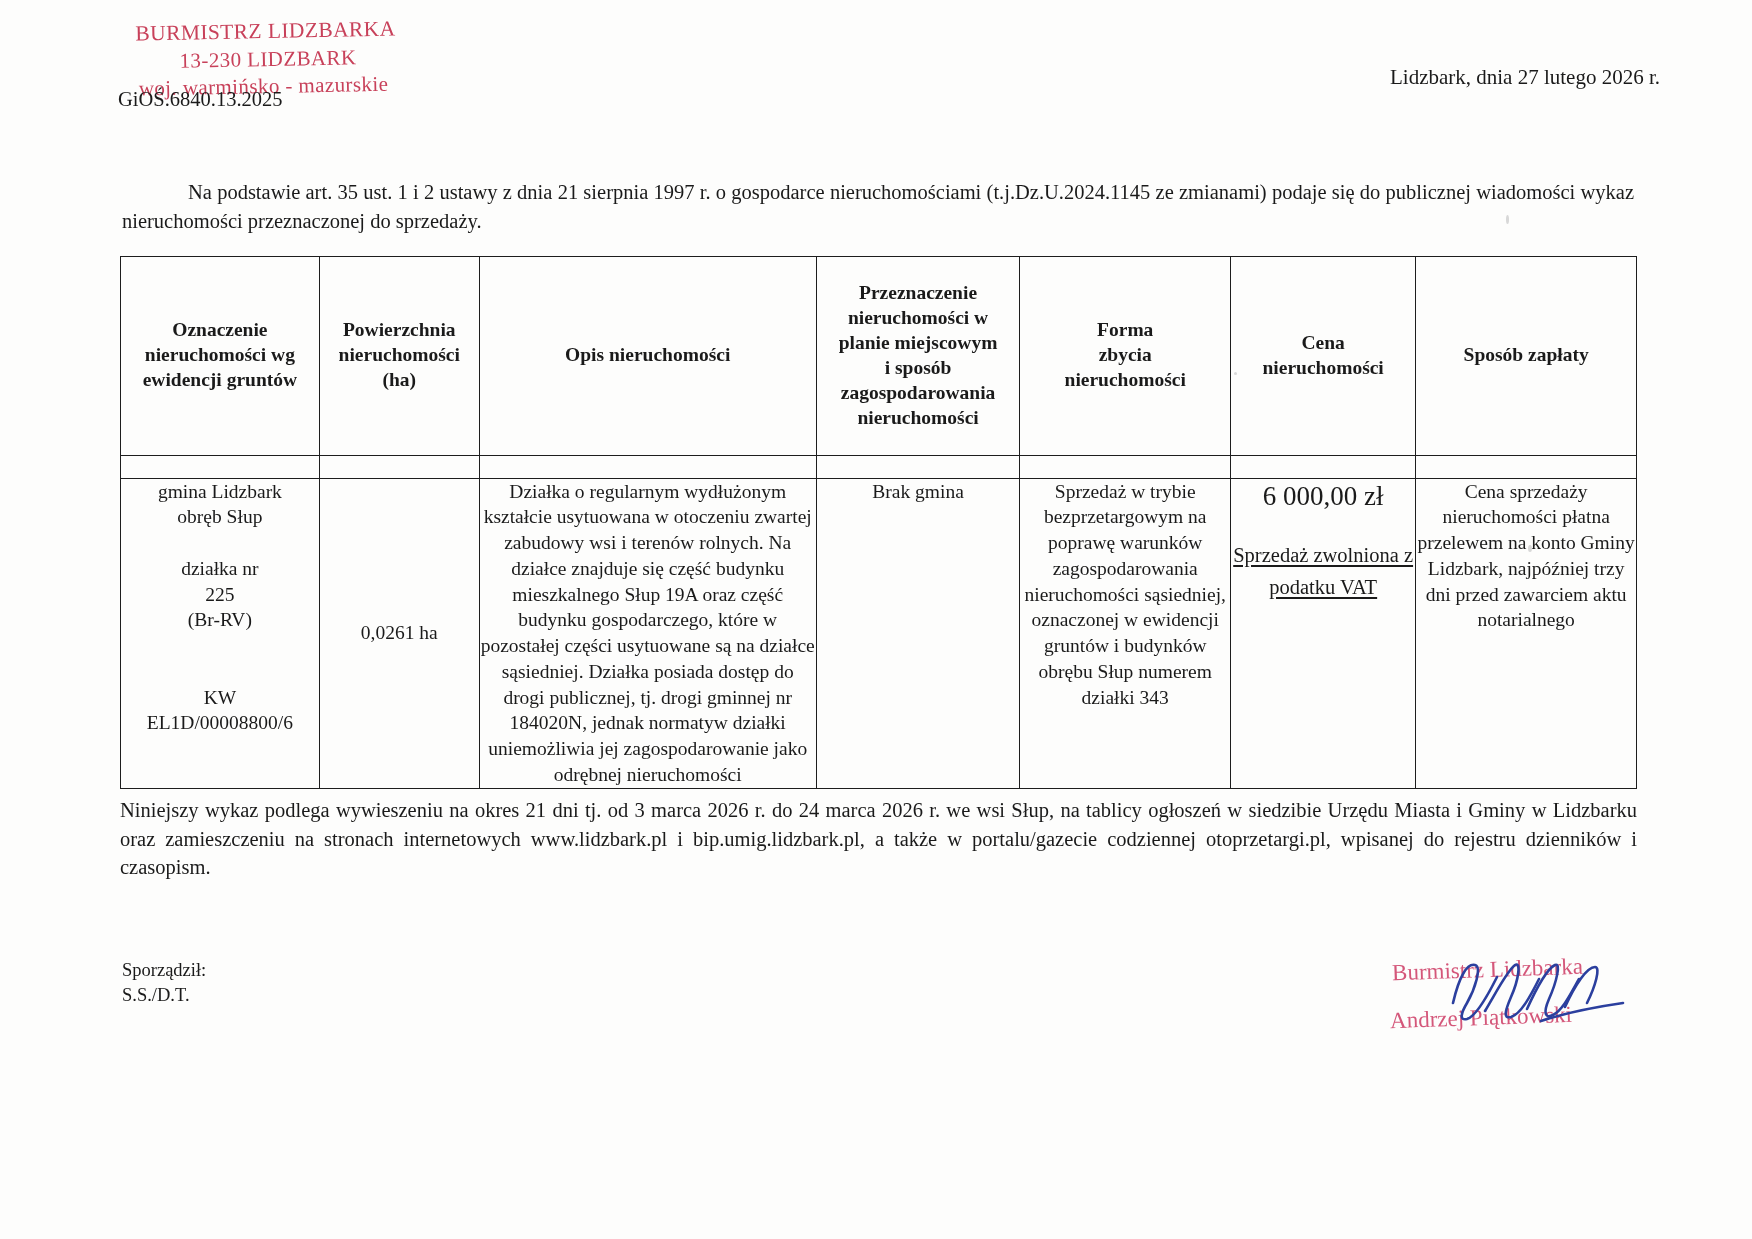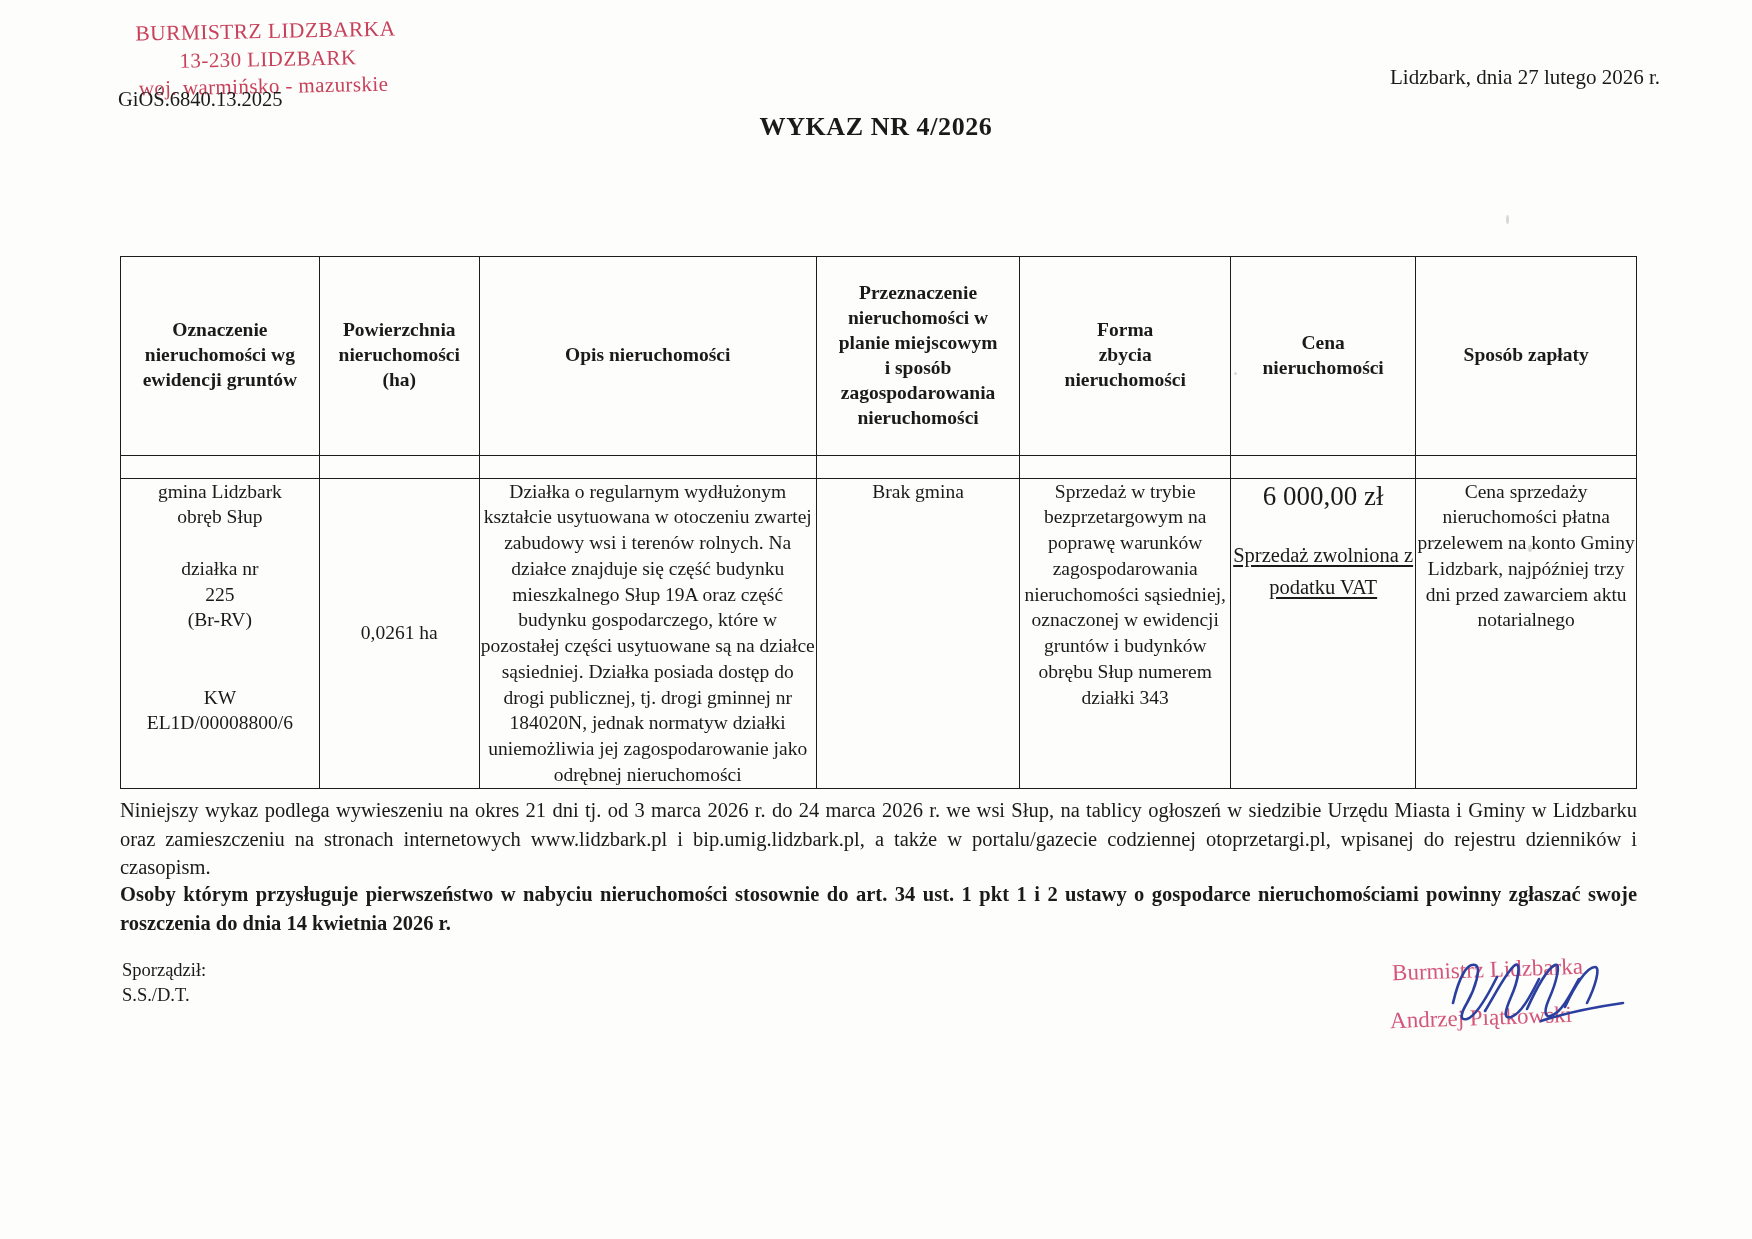--- a/index.html
+++ b/index.html
@@ -219,22 +219,22 @@
   <div class="stamp">
     <div class="l1">BURMISTRZ LIDZBARKA</div>
     <div class="l2">13-230 LIDZBARK</div>
     <div class="l3">woj. warmińsko - mazurskie</div>
   </div>
 
   <div class="case-no">GiOŚ.6840.13.2025</div>
 
   <div class="doc-date">Lidzbark, dnia 27 lutego 2026 r.</div>
 
-  <div class="doc-title">WYKAZ NR 4/2026</div>
-
+
+  <div class="intro"><span class="indent"></span><span>Na podstawie art. 35 ust. 1 i 2 ustawy z dnia 21 sierpnia 1997 r. o gospodarce nieruchomościami (t.j.Dz.U.2024.1145 ze zmianami) podaje się do publicznej wiadomości wykaz nieruchomości przeznaczonej do sprzedaży.</span></div>
 
   <div class="tbl-wrap">
     <table class="wykaz">
       <colgroup>
         <col style="width:11.8%">
         <col style="width:9.5%">
         <col style="width:20.0%">
         <col style="width:12.1%">
         <col style="width:12.5%">
         <col style="width:11.0%">
@@ -293,21 +293,20 @@
             <span class="vat-note">Sprzedaż zwolniona z podatku VAT</span>
           </td>
           <td class="body-cell">Cena sprzedaży nieruchomości płatna przelewem na konto Gminy Lidzbark, najpóźniej trzy dni przed zawarciem aktu notarialnego</td>
         </tr>
       </tbody>
     </table>
   </div>
 
   <div class="footer-note">Niniejszy wykaz podlega wywieszeniu na okres 21 dni tj. od 3 marca 2026 r. do 24 marca 2026 r. we wsi Słup, na tablicy ogłoszeń w siedzibie Urzędu Miasta i Gminy w Lidzbarku oraz zamieszczeniu na stronach internetowych www.lidzbark.pl i bip.umig.lidzbark.pl, a także w portalu/gazecie codziennej otoprzetargi.pl, wpisanej do rejestru dzienników i czasopism.</div>
 
-  <div class="footer-strong">Osoby którym przysługuje pierwszeństwo w nabyciu nieruchomości stosownie do art. 34 ust. 1 pkt 1 i 2 ustawy o gospodarce nieruchomościami powinny zgłaszać swoje roszczenia do dnia 14 kwietnia 2026 r.</div>
 
   <div class="prepared-by">
     <div>Sporządził:</div>
     <div>S.S./D.T.</div>
   </div>
 
   <div class="sig-block">
     <div class="sig-stamp-line top">Burmistrz Lidzbarka</div>
     <div class="sig-stamp-line bottom">Andrzej Piątkowski</div>
     <svg class="sig-ink" viewBox="0 0 220 90">

